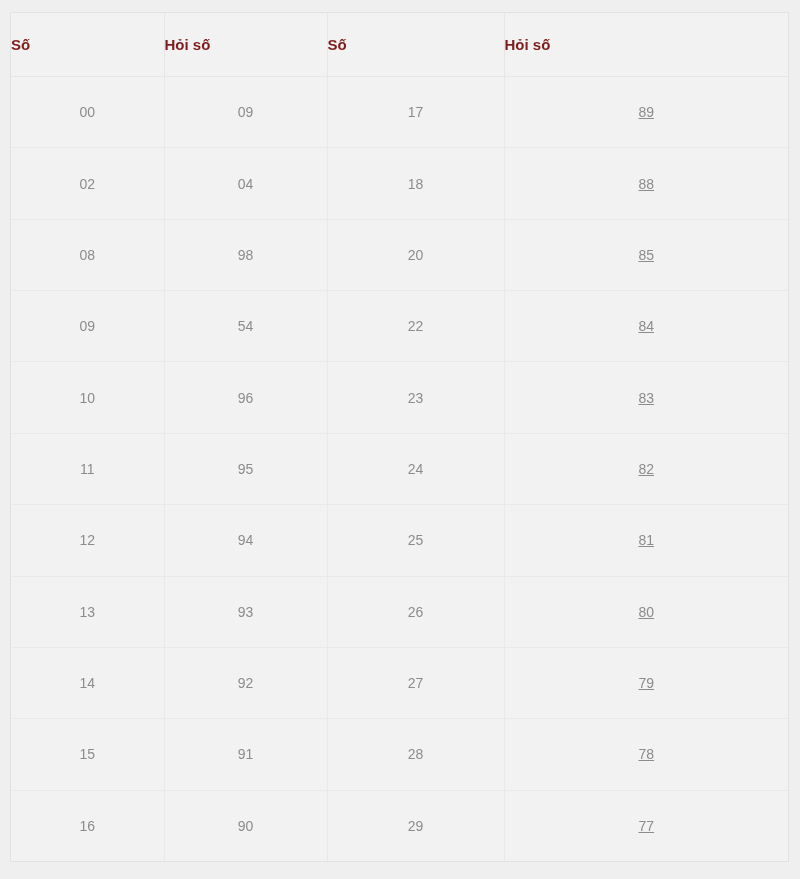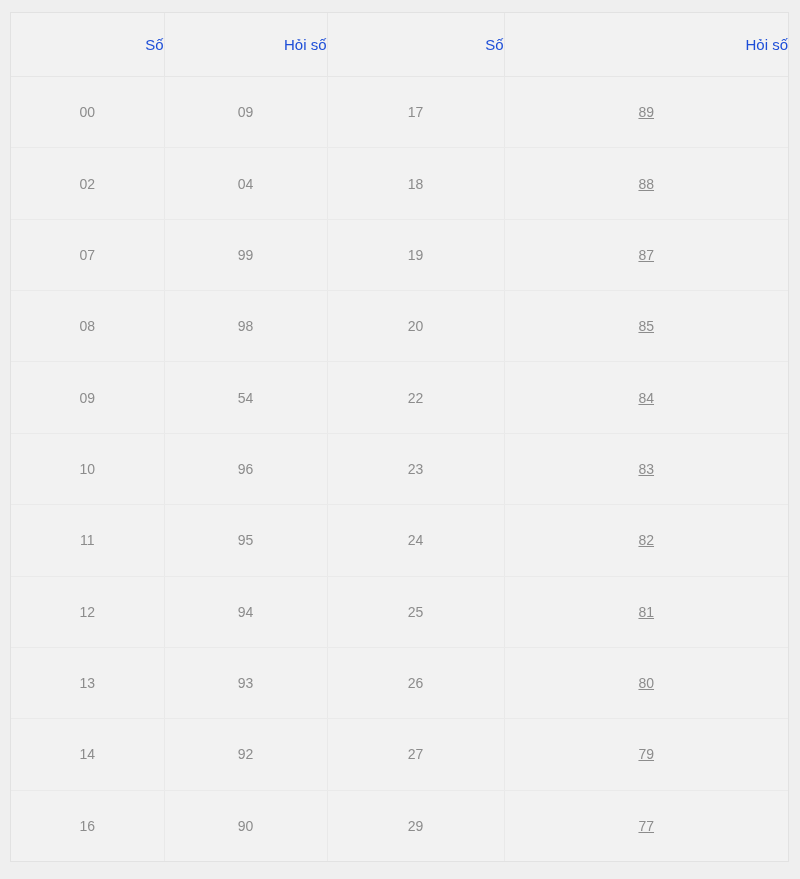--- a/index.html
+++ b/index.html
@@ -41,23 +41,23 @@
     background: #f2f2f2;
   }
 
   table.number-table col.c1 { width: 153px; }
   table.number-table col.c2 { width: 163px; }
   table.number-table col.c3 { width: 177px; }
   table.number-table col.c4 { width: 284px; }
 
   table.number-table th {
     font-size: 15px;
-    font-weight: normal;
-    color: #1d4ed8;
-    text-align: right;
+    font-weight: bold;
+    color: #7f1d1d;
+    text-align: left;
     vertical-align: middle;
     height: 63px;
     background: #f2f2f2;
     border-right: 1px solid #e6e6e6;
     border-bottom: 1px solid #e6e6e6;
     padding: 0;
   }
   table.number-table th:last-child {
     border-right: none;
   }
@@ -109,26 +109,20 @@
           <td>17</td>
           <td>89</td>
         </tr>
         <tr>
           <td>02</td>
           <td>04</td>
           <td>18</td>
           <td>88</td>
         </tr>
         <tr>
-          <td>07</td>
-          <td>99</td>
-          <td>19</td>
-          <td>87</td>
-        </tr>
-        <tr>
           <td>08</td>
           <td>98</td>
           <td>20</td>
           <td>85</td>
         </tr>
         <tr>
           <td>09</td>
           <td>54</td>
           <td>22</td>
           <td>84</td>
@@ -157,20 +151,26 @@
           <td>26</td>
           <td>80</td>
         </tr>
         <tr>
           <td>14</td>
           <td>92</td>
           <td>27</td>
           <td>79</td>
         </tr>
         <tr>
+          <td>15</td>
+          <td>91</td>
+          <td>28</td>
+          <td>78</td>
+        </tr>
+        <tr>
           <td>16</td>
           <td>90</td>
           <td>29</td>
           <td>77</td>
         </tr>
       </tbody>
     </table>
   </div>
 </div>
 

